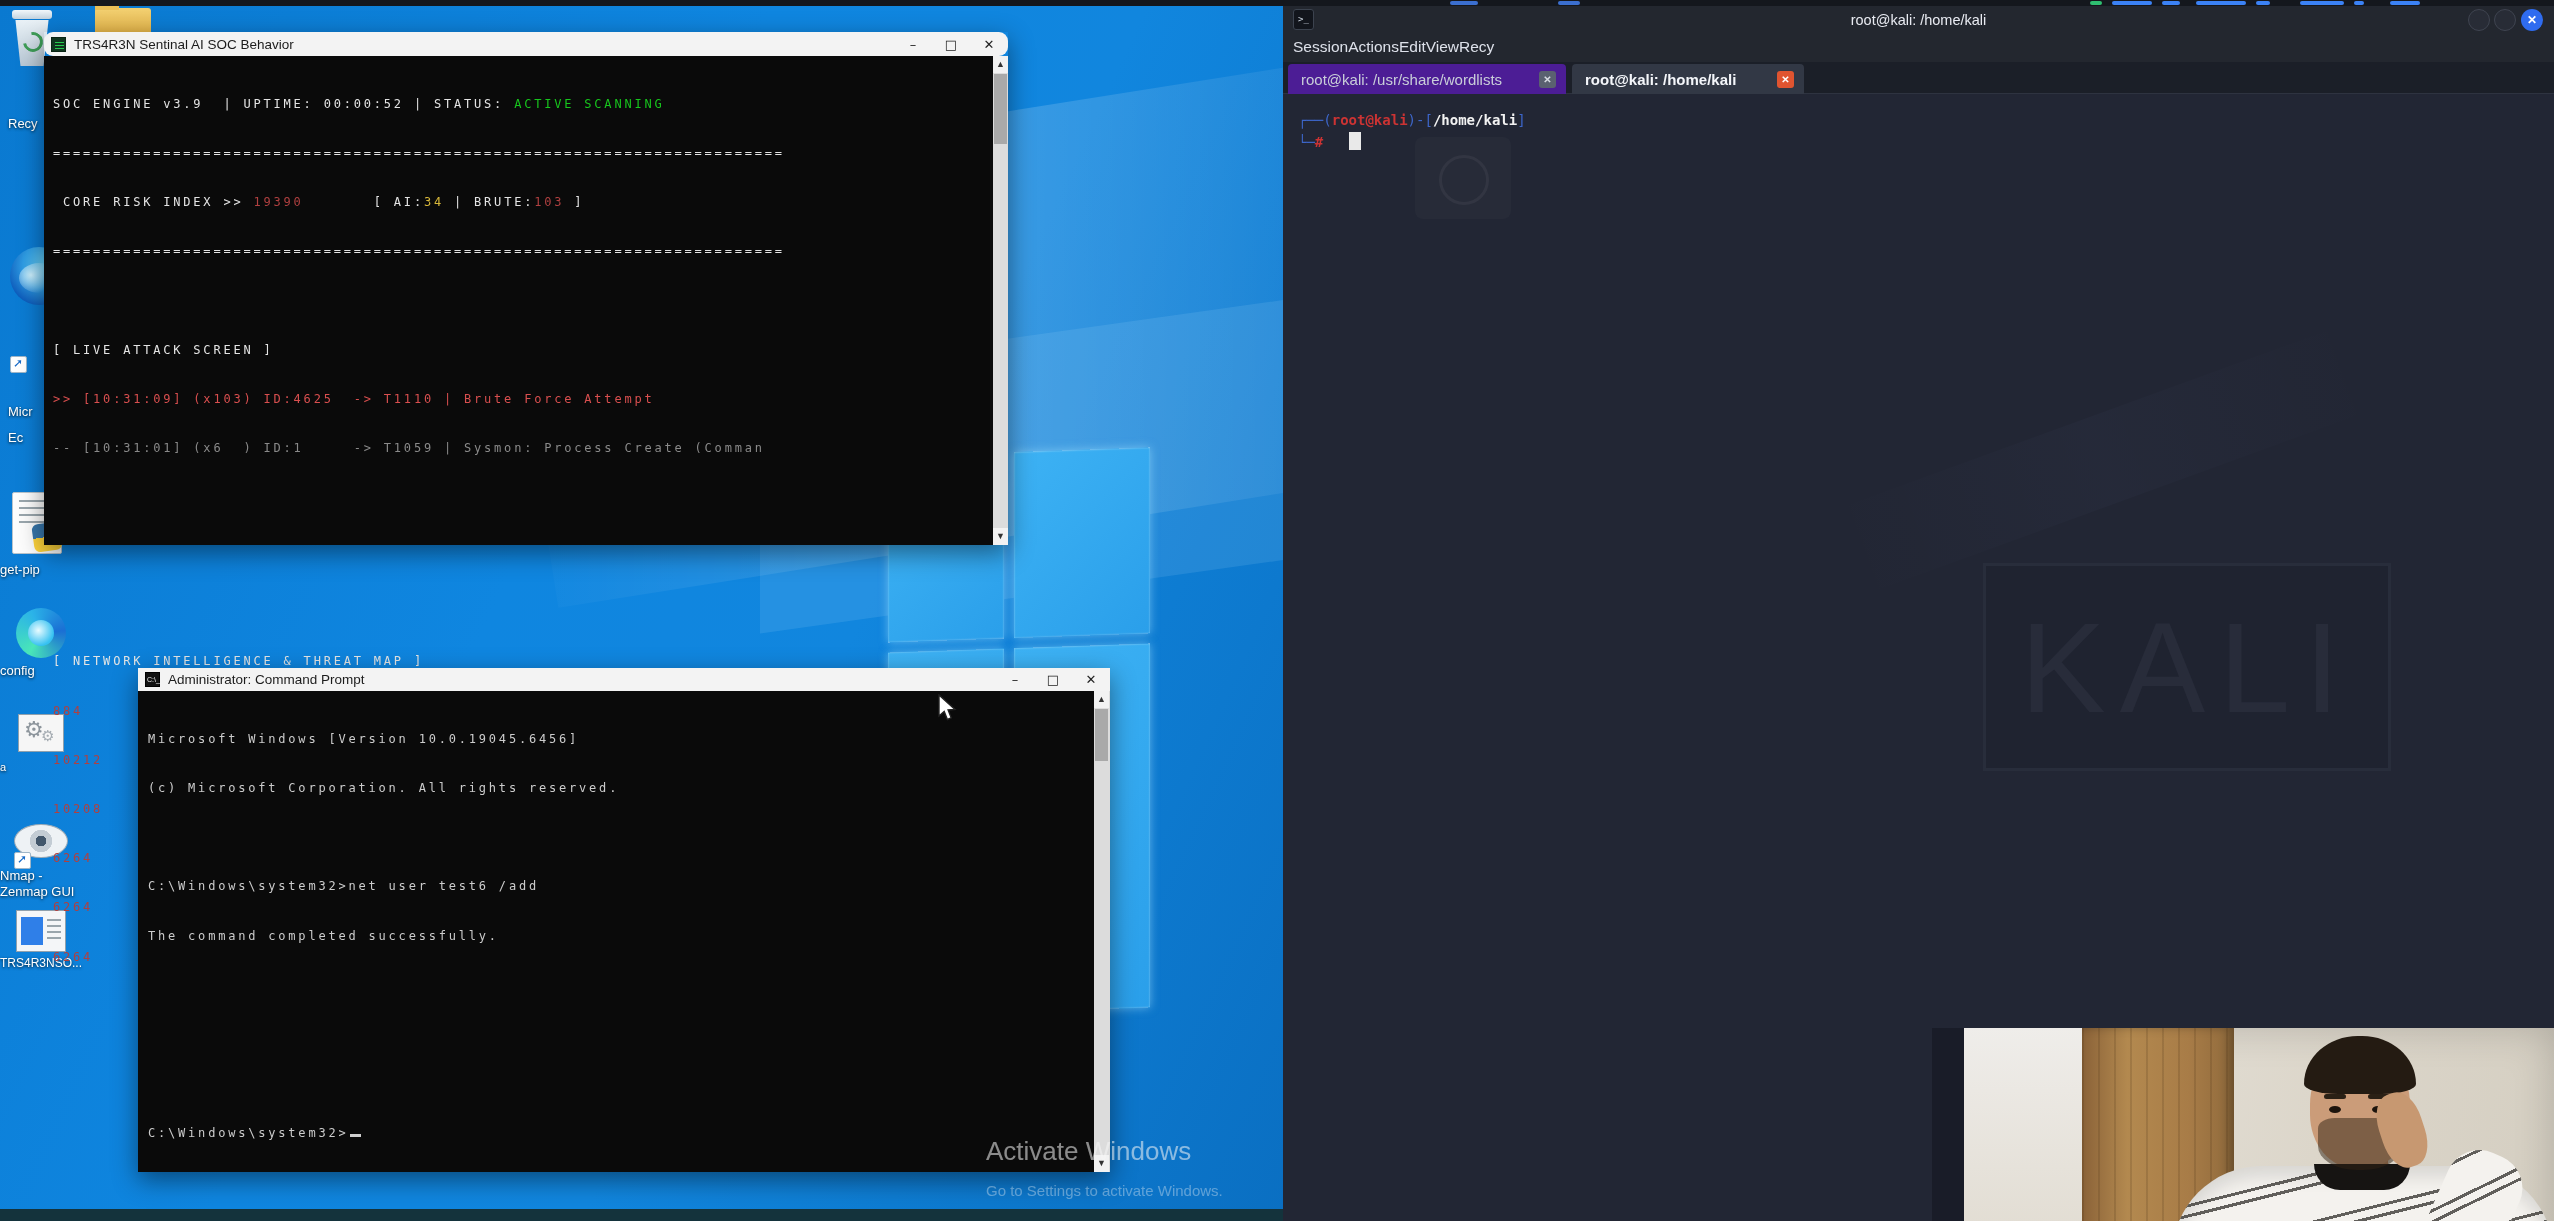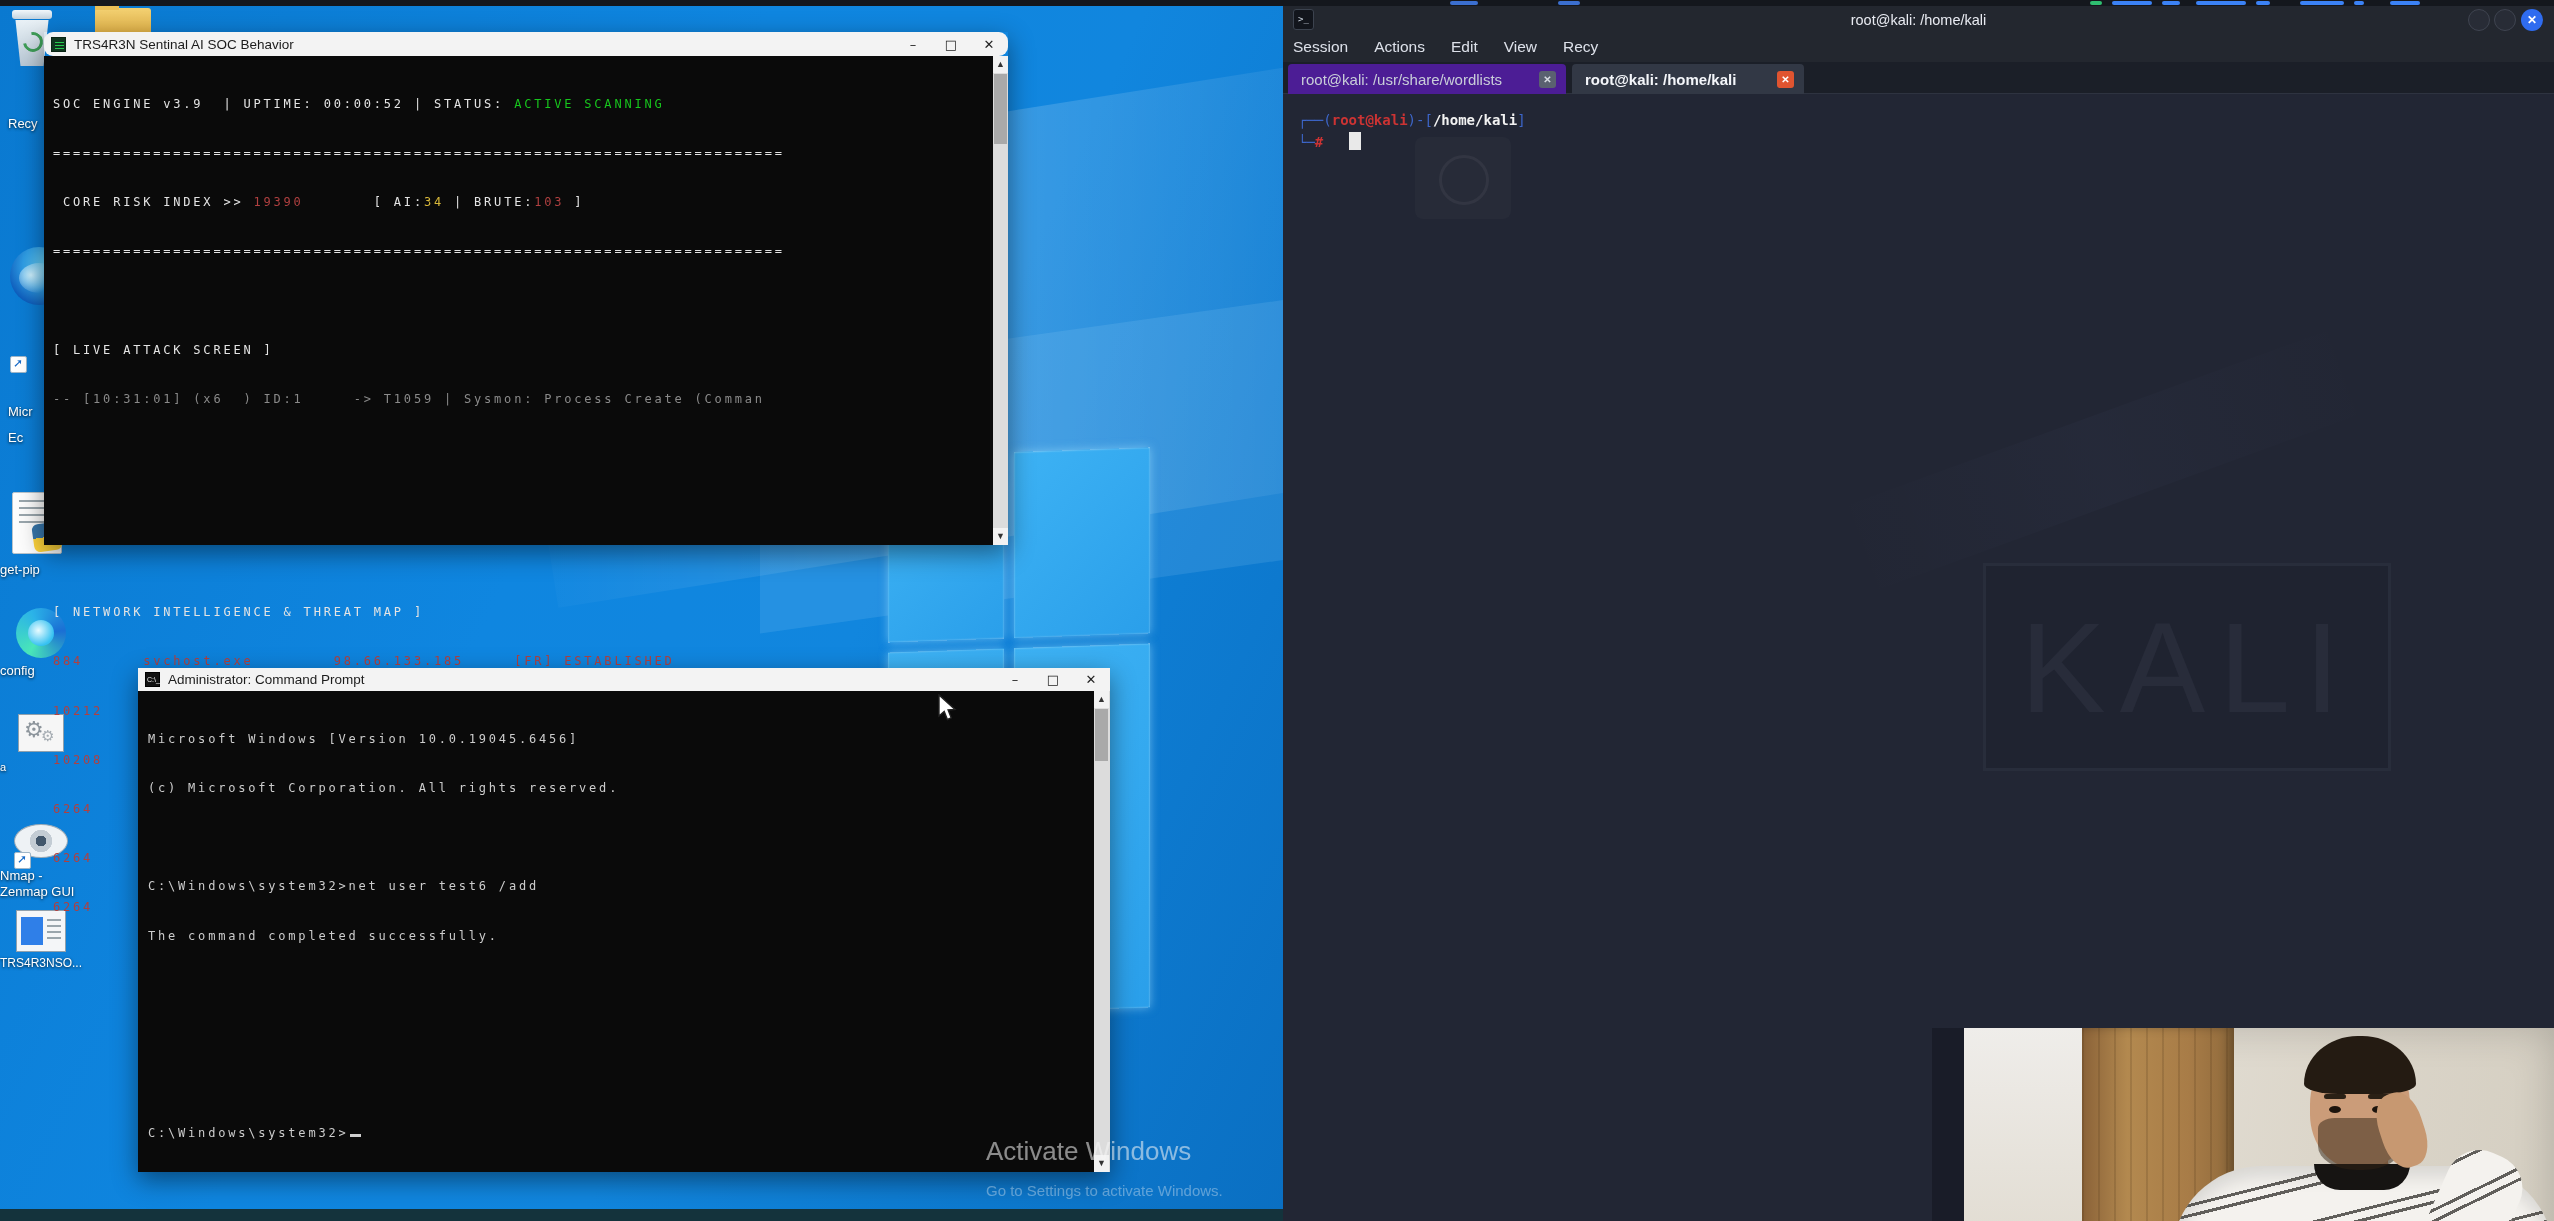--- a/index.html
+++ b/index.html
@@ -111,21 +111,21 @@
   .khead { position:absolute; left:0; top:0; width:100%; height:62px; background:#23272f; }
   .ktitle { position:absolute; left:0; right:0; top:12px; text-align:center; color:#e9ebf2; font-size:14.5px; }
   .kticon { position:absolute; left:10px; top:9px; width:21px; height:21px; background:#12151c;
             border:1px solid #3c434f; border-radius:3px; color:#cfd8e3; font-size:9px; line-height:19px; text-align:center;
             font-family:"DejaVu Sans Mono", monospace; letter-spacing:0; }
   .kbtn { position:absolute; top:9px; width:22px; height:22px; border-radius:50%; }
   .kbtn.min { right:64px; background:#282c36; border:1px solid #3f4450; }
   .kbtn.max { right:38px; background:#282c36; border:1px solid #3f4450; }
   .kbtn.close { right:11px; background:#2f6cf0; color:#fff; font-size:12px; font-weight:bold;
                 text-align:center; line-height:22px; }
-  .kmenu { position:absolute; left:10px; top:38px; display:flex; gap:26px; color:#dde1ea; font-size:15.5px; }
+  .kmenu { position:absolute; left:10px; top:38px; display:flex; color:#dde1ea; font-size:15.5px; }
   .ktabs { position:absolute; left:0; top:62px; width:100%; height:32px; background:#1b1f28;
            border-bottom:1px solid #2e3340; }
   .ktab { position:absolute; top:2px; height:30px; display:flex; align-items:center; padding:0 10px 0 13px;
           font-size:15px; border-radius:4px 4px 0 0; }
   .ktab.t1 { left:5px;  width:278px; background:#4c1d95; color:#c9ced9; }
   .ktab.t2 { left:289px; width:232px; background:#323845; color:#f4f6fa; font-weight:bold; }
   .tabclose { margin-left:auto; width:17px; height:17px; border-radius:3px; font-size:10px; font-weight:bold;
               display:flex; align-items:center; justify-content:center; }
   .t1 .tabclose { background:#5a6170; color:#d8dce4; }
   .t2 .tabclose { background:#e05430; color:#fff; }
@@ -242,20 +242,21 @@
         </div>
       </div>
       <div class="console-body">
         <div class="console" id="soc-content">
           <div><span>SOC ENGINE v3.9  | UPTIME: 00:00:52 | STATUS: </span><span class="c-green">ACTIVE SCANNING</span></div>
           <div>=========================================================================</div>
           <div><span> CORE RISK INDEX &gt;&gt; </span><span class="c-reddim">19390</span><span>       [ AI:</span><span class="c-yellow">34</span><span> | BRUTE:</span><span class="c-reddim">103</span><span> ]</span></div>
           <div>=========================================================================</div>
           <div>&nbsp;</div>
           <div>[ LIVE ATTACK SCREEN ]</div>
+          <div class="c-redbr">&gt;&gt; [10:31:09] (x103) ID:4625  -&gt; T1110 | Brute Force Attempt</div>
           <div class="c-gray">-- [10:31:01] (x6  ) ID:1     -&gt; T1059 | Sysmon: Process Create (Comman</div>
           <div class="spacer132"></div>
           <div>[ NETWORK INTELLIGENCE &amp; THREAT MAP ]</div>
           <div class="c-reddim">884      svchost.exe        98.66.133.185     [FR] ESTABLISHED</div>
           <div class="c-reddim">10212    smartscreen.exe    108.141.15.7      [NL] ESTABLISHED</div>
           <div class="c-reddim">10208    TRS4R3NSOCBehavi   208.95.112.1      [US] WAIT    ED</div>
           <div class="c-reddim">6264     SearchApp.exe      2.19.193.67       [TR] ESTABLISHED</div>
           <div class="c-reddim">6264     SearchApp.exe      2.19.193.67       [TR] ESTABLISHED</div>
           <div class="c-reddim">6264     SearchApp.exe      2.19.193.19       [TR] ESTABLISHED</div>
         </div>

